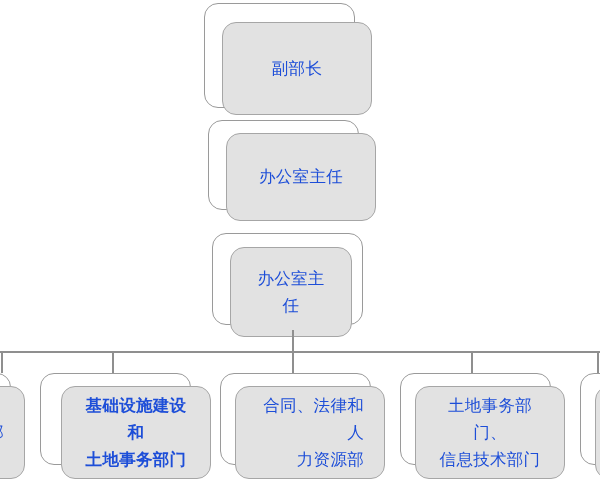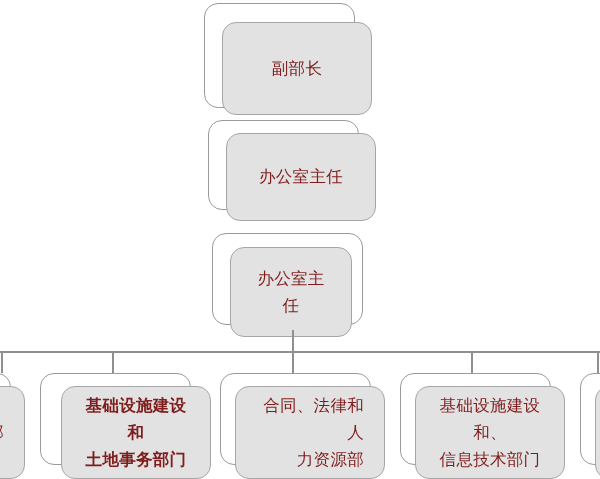--- a/index.html
+++ b/index.html
@@ -35,21 +35,21 @@
     position: absolute;
     background: #e2e2e2;
     border: 1.6px solid #a6a6a6;
     border-radius: 14px;
     box-sizing: border-box;
     display: flex;
     align-items: center;
     justify-content: center;
   }
   .card-label {
-    color: #7f1d1d;
+    color: #1d4ed8;
     font-size: 16.5px;
     line-height: 1.65;
     text-align: center;
     letter-spacing: 0.3px;
     white-space: pre-line;
     padding: 0 20px;
     box-sizing: border-box;
     width: 100%;
   }
   .card-label.align-left {
@@ -120,21 +120,21 @@
     <div class="card-back" style="left:220px; top:373px; width:151px; height:92px;"></div>
     <div class="card-front" style="left:235px; top:386px; width:150px; height:93px;">
       <div class="card-label align-left">合同、法律和人
 力资源部</div>
     </div>
   </div>
 
   <div class="node">
     <div class="card-back" style="left:400px; top:373px; width:151px; height:92px;"></div>
     <div class="card-front" style="left:415px; top:386px; width:150px; height:93px;">
-      <div class="card-label">基础设施建设和、
+      <div class="card-label">土地事务部门、
 信息技术部门</div>
     </div>
   </div>
 
   <div class="node">
     <div class="card-back" style="left:580px; top:373px; width:151px; height:92px;"></div>
     <div class="card-front" style="left:595px; top:386px; width:150px; height:93px;">
       <div class="card-label"></div>
     </div>
   </div>

